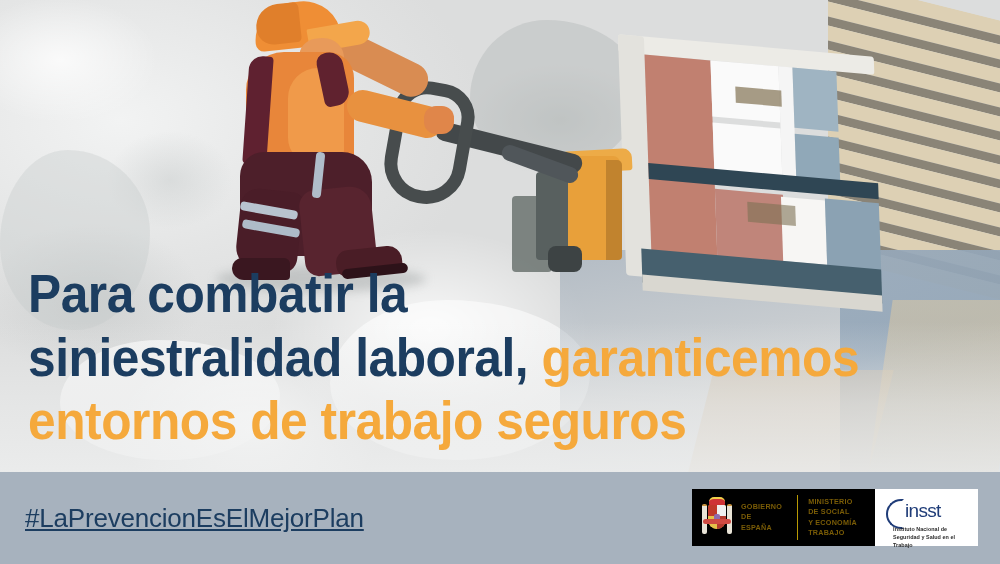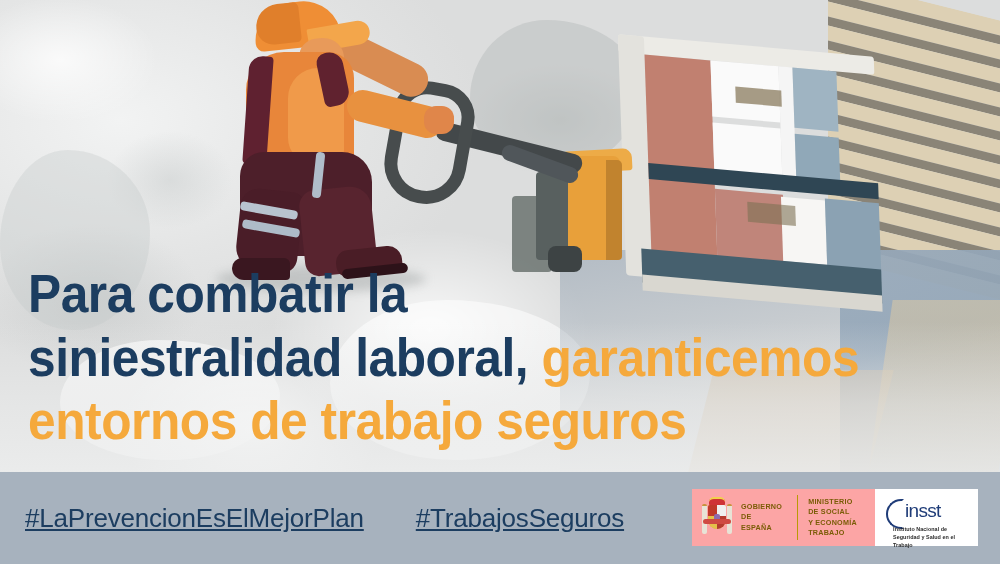--- a/index.html
+++ b/index.html
@@ -351,21 +351,21 @@
     position: absolute;
     left: 692px;
     top: 489px;
     width: 286px;
     height: 57px;
     display: flex;
   }
   .gob-panel {
     width: 187px;
     height: 57px;
-    background: #fca5a5;
+    background: #000000;
     display: flex;
     align-items: center;
     position: relative;
   }
   .gob-divider {
     position: absolute;
     left: 105px; top: 6px;
     width: 1px; height: 45px;
     background: #b99a04;
   }
@@ -561,21 +561,20 @@
 
   <div class="headline">
     <span class="line">Para combatir la</span>
     <span class="line"><span>siniestralidad laboral,</span><span class="hl-orange"> garanticemos</span></span>
     <span class="line hl-orange">entornos de trabajo seguros</span>
   </div>
 
   <div class="footer">
     <div class="hashtags">
       <span class="hashtag">#LaPrevencionEsElMejorPlan</span>
-      <span class="hashtag">#TrabajosSeguros</span>
     </div>
   </div>
 
   <div class="logo-block">
     <div class="gob-panel">
       <div class="gob-divider"></div>
       <div class="escudo">
         <div class="esc-crown"></div>
         <div class="esc-pillar-l"></div>
         <div class="esc-pillar-r"></div>

